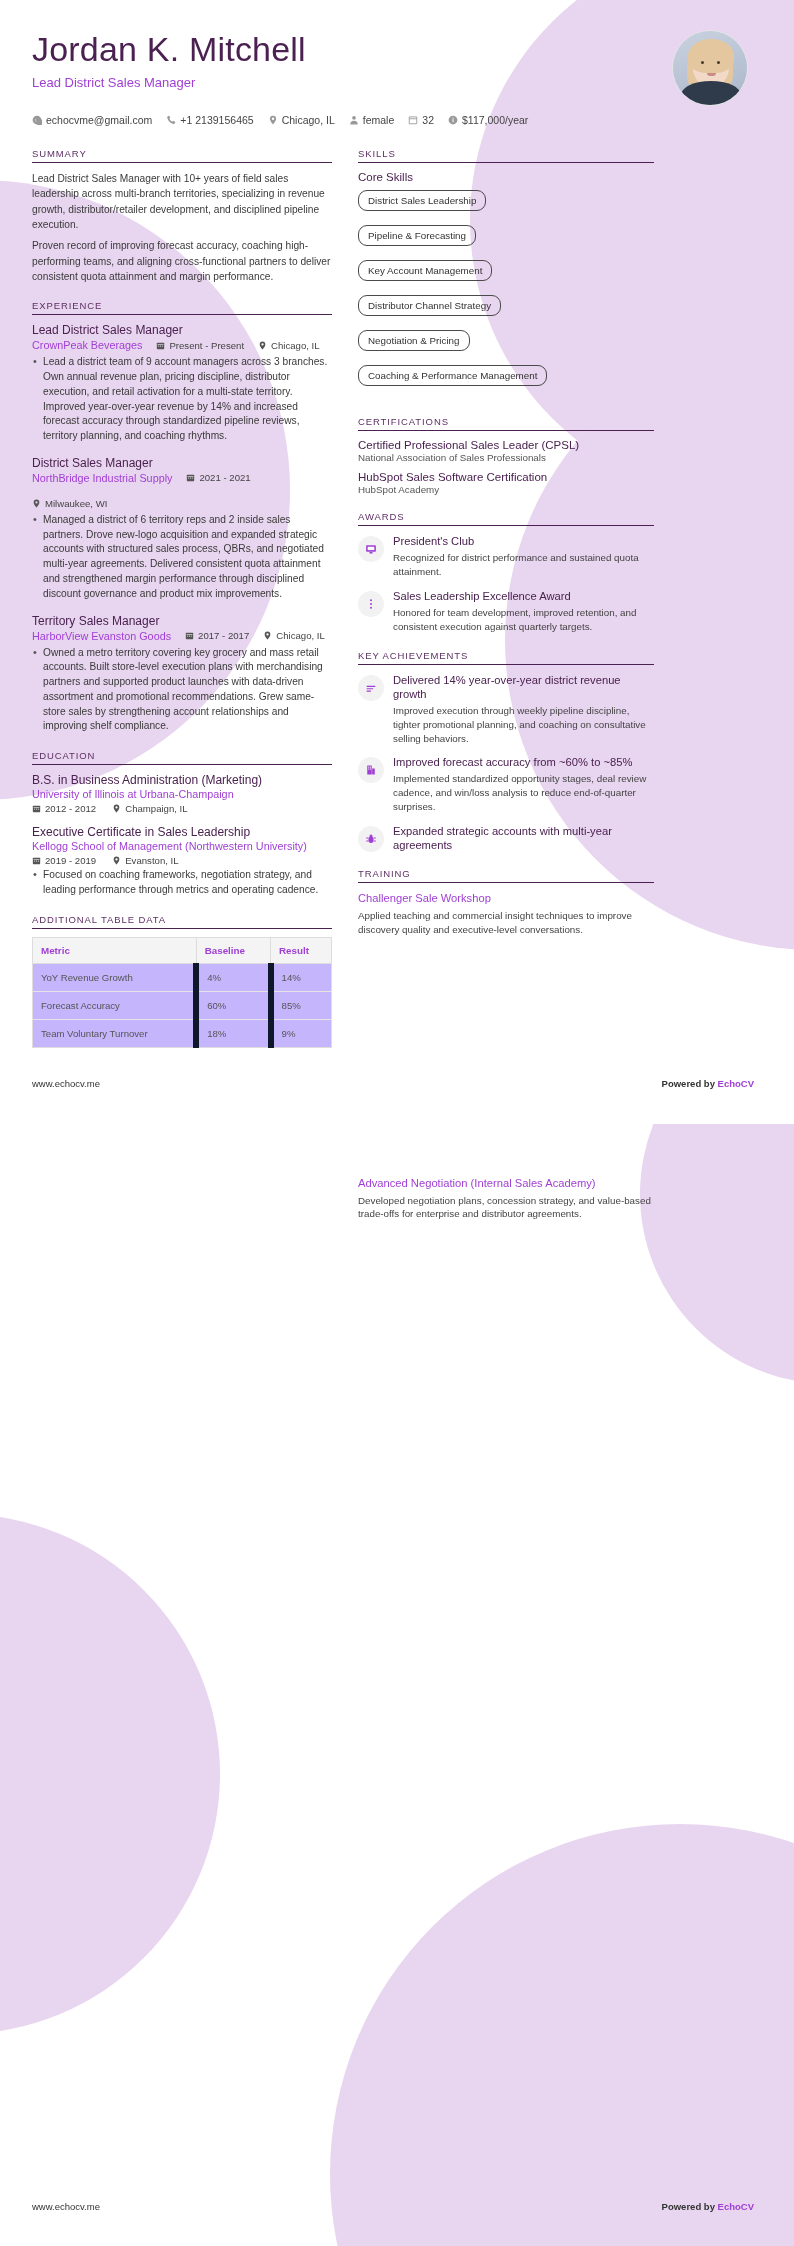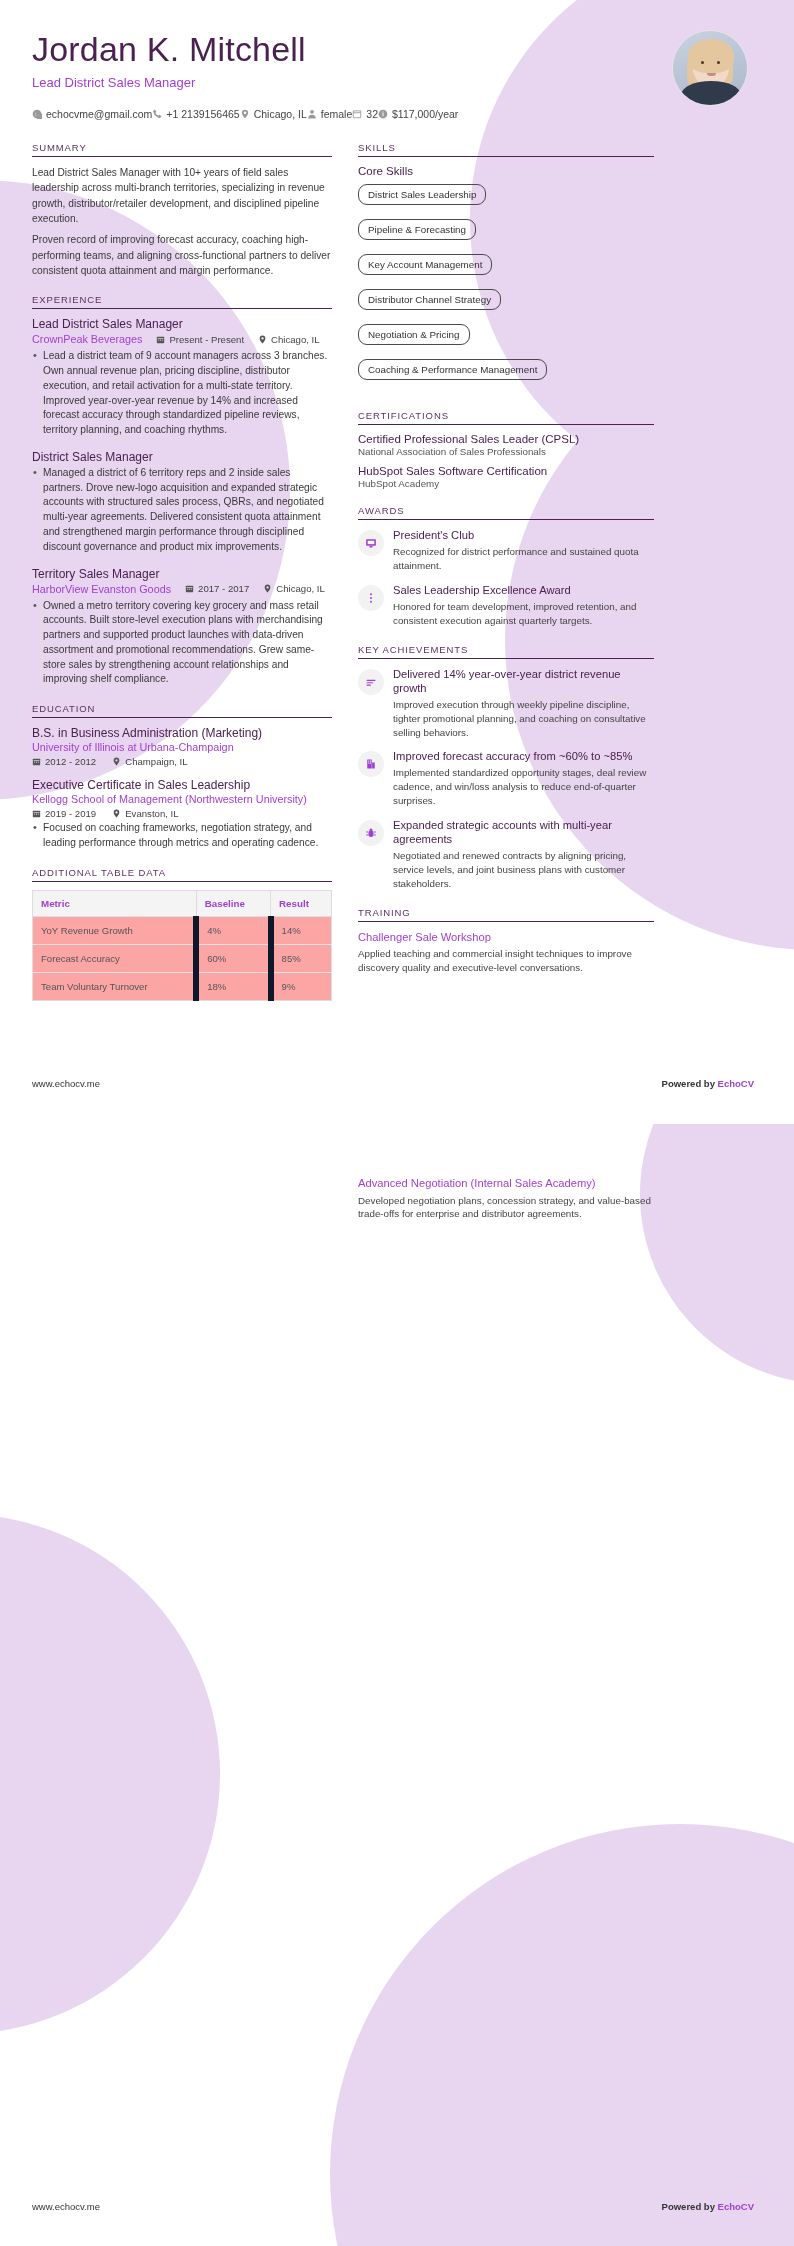--- a/index.html
+++ b/index.html
@@ -54,21 +54,22 @@
   }
   .role {
     font-size: 13px;
     color: #a03fd4;
     margin-top: 6px;
   }
   .contact-row {
     display: flex;
     flex-wrap: wrap;
     align-items: center;
-    margin-top: 18px;
+    gap: 14px;
+    margin-top: 24px;
     font-size: 10.5px;
     color: #444;
   }
   .contact-item { display: flex; align-items: center; gap: 4px; white-space: nowrap; }
   .contact-item svg { width: 10px; height: 10px; fill: #999; flex: none; }
   .avatar {
     width: 76px; height: 76px;
     border-radius: 50%;
     overflow: hidden;
     flex: none;
@@ -119,21 +120,21 @@
   ul.bullets li:before {
     content: "•"; position: absolute; left: 1px; top: -1px; color: #555; font-size: 11px;
   }
 
   .edu { margin-bottom: 11px; }
   .edu-degree { font-size: 12px; color: #4a2150; }
   .edu-school { font-size: 10.8px; color: #a03fd4; margin-top: 1px; }
   .edu-meta { display: flex; gap: 16px; margin-top: 3px; }
 
   
-  table.tbl { width: 100%; border-collapse: collapse; background: #fca5a5; border: 1px solid #ddd; }
+  table.tbl { width: 100%; border-collapse: collapse; background: #c4b5fd; border: 1px solid #ddd; }
   table.tbl th {
     text-align: left; font-size: 9.8px; color: #a03fd4; font-weight: 700;
     padding: 7px 8px; background: #f4f4f4; border-right: 1px solid #ddd; border-bottom: 1px solid #ddd;
   }
   table.tbl td {
     font-size: 9.6px; color: #555; padding: 8px; border-right: 6px solid #0f172a; border-bottom: 1px solid #e4e4e4;
   }
   table.tbl th:last-child, table.tbl td:last-child { border-right: none; }
   table.tbl tr:last-child td { border-bottom: none; }
 
@@ -285,20 +286,39 @@
                 <span>Chicago, IL</span>
               </span>
             </div>
             <ul class="bullets">
               <li>Lead a district team of 9 account managers across 3 branches. Own annual revenue plan, pricing discipline, distributor execution, and retail activation for a multi-state territory. Improved year-over-year revenue by 14% and increased forecast accuracy through standardized pipeline reviews, territory planning, and coaching rhythms.</li>
             </ul>
           </div>
 
           <div class="job">
             <div class="job-title">District Sales Manager</div>
+            <div class="job-meta">
+              <span class="job-company">NorthBridge Industrial Supply</span>
+              <span class="meta-chip">
+                <svg viewBox="0 0 16 16">
+                    <rect x="1.5" y="3" width="13" height="11.5" rx="1"></rect>
+                    <rect x="2.8" y="6" width="10.4" height="1" fill="#fff"></rect>
+                    <rect x="4" y="8.3" width="1.6" height="1.6" fill="#fff"></rect>
+                    <rect x="7.2" y="8.3" width="1.6" height="1.6" fill="#fff"></rect>
+                    <rect x="10.4" y="8.3" width="1.6" height="1.6" fill="#fff"></rect>
+                  </svg>
+                <span>2021 - 2021</span>
+              </span>
+              <span class="meta-chip">
+                <svg viewBox="0 0 16 16">
+                    <path d="M8 1a5 5 0 00-5 5c0 3.6 5 9 5 9s5-5.4 5-9a5 5 0 00-5-5zm0 7a2 2 0 110-4 2 2 0 010 4z"></path>
+                  </svg>
+                <span>Milwaukee, WI</span>
+              </span>
+            </div>
             <ul class="bullets">
               <li>Managed a district of 6 territory reps and 2 inside sales partners. Drove new-logo acquisition and expanded strategic accounts with structured sales process, QBRs, and negotiated multi-year agreements. Delivered consistent quota attainment and strengthened margin performance through disciplined discount governance and product mix improvements.</li>
             </ul>
           </div>
 
           <div class="job">
             <div class="job-title">Territory Sales Manager</div>
             <div class="job-meta">
               <span class="job-company">HarborView Evanston Goods</span>
               <span class="meta-chip">
@@ -513,21 +533,20 @@
                   <ellipse cx="8" cy="9" rx="3.4" ry="4.4"></ellipse>
                   <circle cx="8" cy="4" r="2"></circle>
                   <rect x="1.6" y="6" width="3" height="1.3"></rect>
                   <rect x="11.4" y="6" width="3" height="1.3"></rect>
                   <rect x="1.6" y="10" width="3" height="1.3"></rect>
                   <rect x="11.4" y="10" width="3" height="1.3"></rect>
                 </svg>
             </span>
             <div>
               <div class="award-name">Expanded strategic accounts with multi-year agreements</div>
-              <div class="award-desc">Negotiated and renewed contracts by aligning pricing, service levels, and joint business plans with customer stakeholders.</div>
             </div>
           </div>
         </div>
 
         <div class="section">
           <div class="sec-title">TRAINING</div>
           <div class="sec-rule"></div>
           <div class="training-item">
             <div class="train-name">Challenger Sale Workshop</div>
             <div class="train-desc">Applied teaching and commercial insight techniques to improve discovery quality and executive-level conversations.</div>

